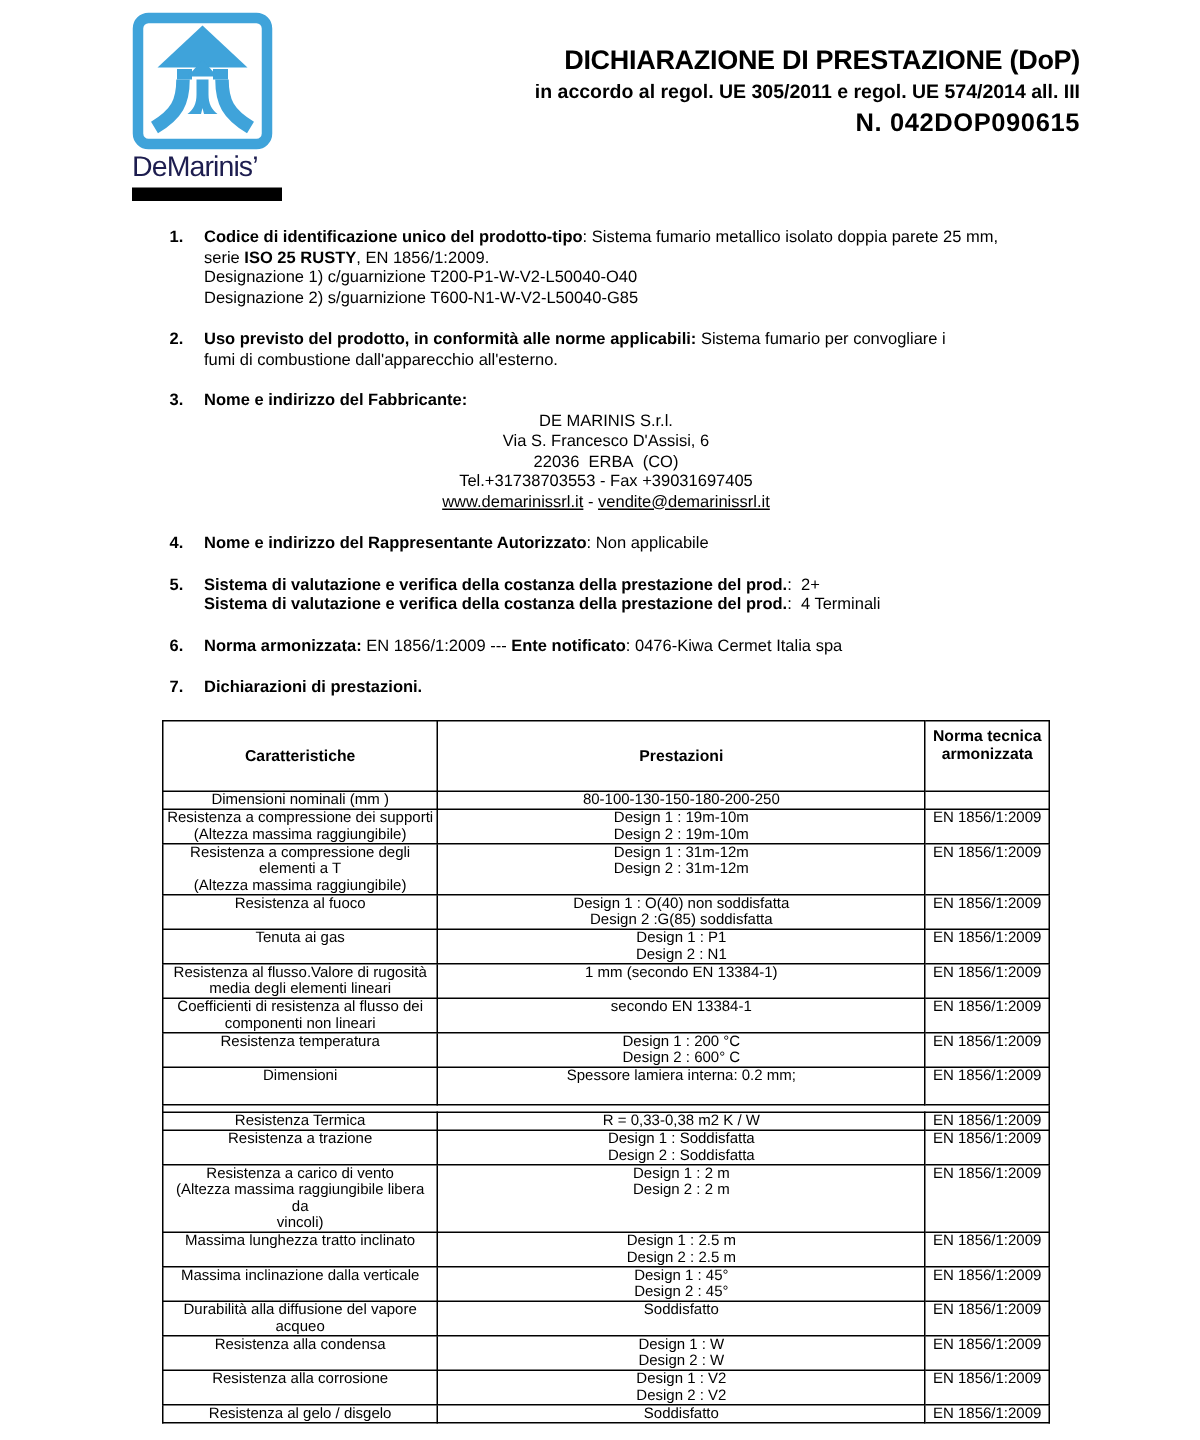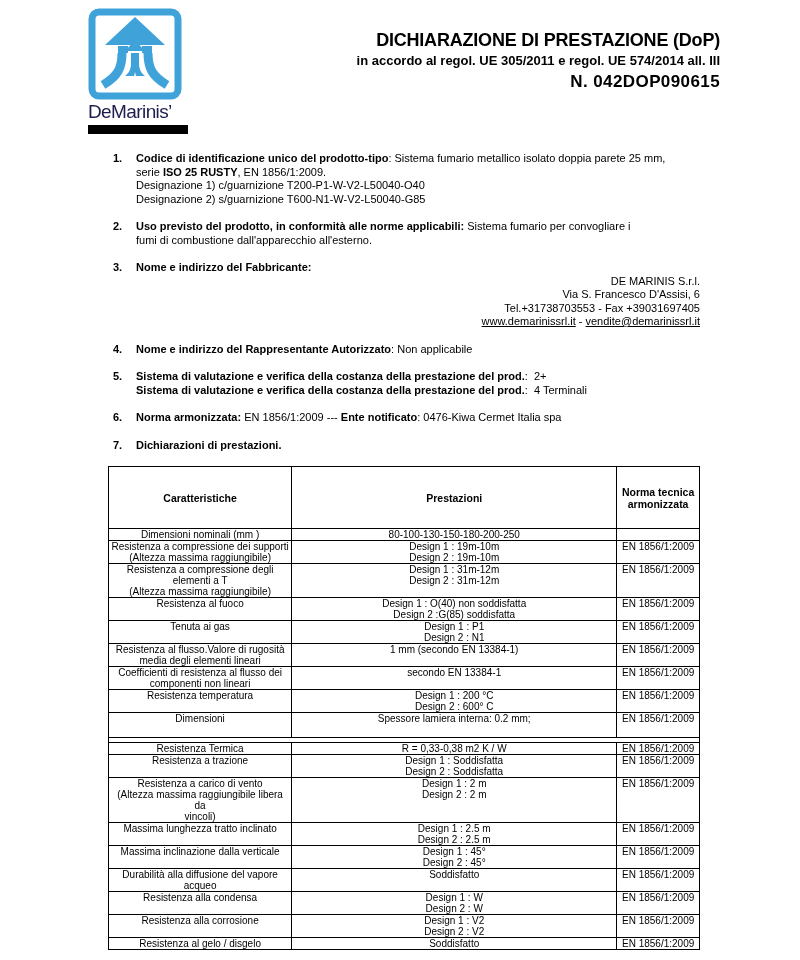--- a/index.html
+++ b/index.html
@@ -17,31 +17,31 @@
   .title   { font-size:18px; font-weight:bold; letter-spacing:-0.2px; }
   .subtitle{ font-size:13px; font-weight:bold; margin-top:2px;margin-left:31px; }
   .docnum  { font-size:17px; font-weight:bold; margin-top:4px; letter-spacing:0.4px; }
   
   .content { padding:0 100px 0 108px; font-size:11px; line-height:13.5px; }
   .item { display:flex; margin:0 0 14px 5px; }
   .item .num { font-weight:bold; width:23px; flex:none; }
   .item .body { flex:1; }
   .pre { white-space:pre-line; }
   b { font-weight:bold; }
-  .address { text-align:right; margin-left:-28px; }
+  .address { text-align:center; margin-left:-28px; }
   .link { color:#000; text-decoration:underline; cursor:pointer; }
   
   table.perf { width:100%; border-collapse:collapse; table-layout:fixed; margin-top:11px; }
   .perf th, .perf td {
     border:1px solid #000; padding:0 2px; text-align:center; vertical-align:top;
     font-size:10px; line-height:11px; white-space:pre-line; overflow:hidden;
   }
   .perf col.c1 { width:31%; } .perf col.c2 { width:55%; } .perf col.c3 { width:14%; }
   .perf thead th { font-weight:bold; height:42px; vertical-align:middle; font-size:10.5px; line-height:12px; }
-  .perf thead th.norma { vertical-align:top; padding-top:19px; }
+  .perf thead th.norma { vertical-align:top; padding-top:4px; }
   tr.tall td { height:24px; }
   tr.spacer td { height:4px; padding:0; border-top:1px solid #000; border-bottom:1px solid #000; }
 </style>
 </head>
 <body>
 
 <div class="page">
 
   <div class="header">
     <div class="logo">
@@ -83,20 +83,21 @@
 fumi di combustione dall'apparecchio all'esterno.</span></div>
     </div>
 
     <div class="item">
       <span class="num">3.</span>
       <div class="body">
         <div><b>Nome e indirizzo del Fabbricante:</b></div>
         <div class="address">
           <div>DE MARINIS S.r.l.</div>
           <div>Via S. Francesco D'Assisi, 6</div>
+          <div>22036&nbsp; ERBA&nbsp; (CO)</div>
           <div>Tel.+31738703553 - Fax +39031697405</div>
           <div><span class="link">www.demarinissrl.it</span><span> - </span><span class="link">vendite@demarinissrl.it</span></div>
         </div>
       </div>
     </div>
 
     <div class="item">
       <span class="num">4.</span>
       <div class="body"><b>Nome e indirizzo del Rappresentante Autorizzato</b><span>: Non applicabile</span></div>
     </div>

